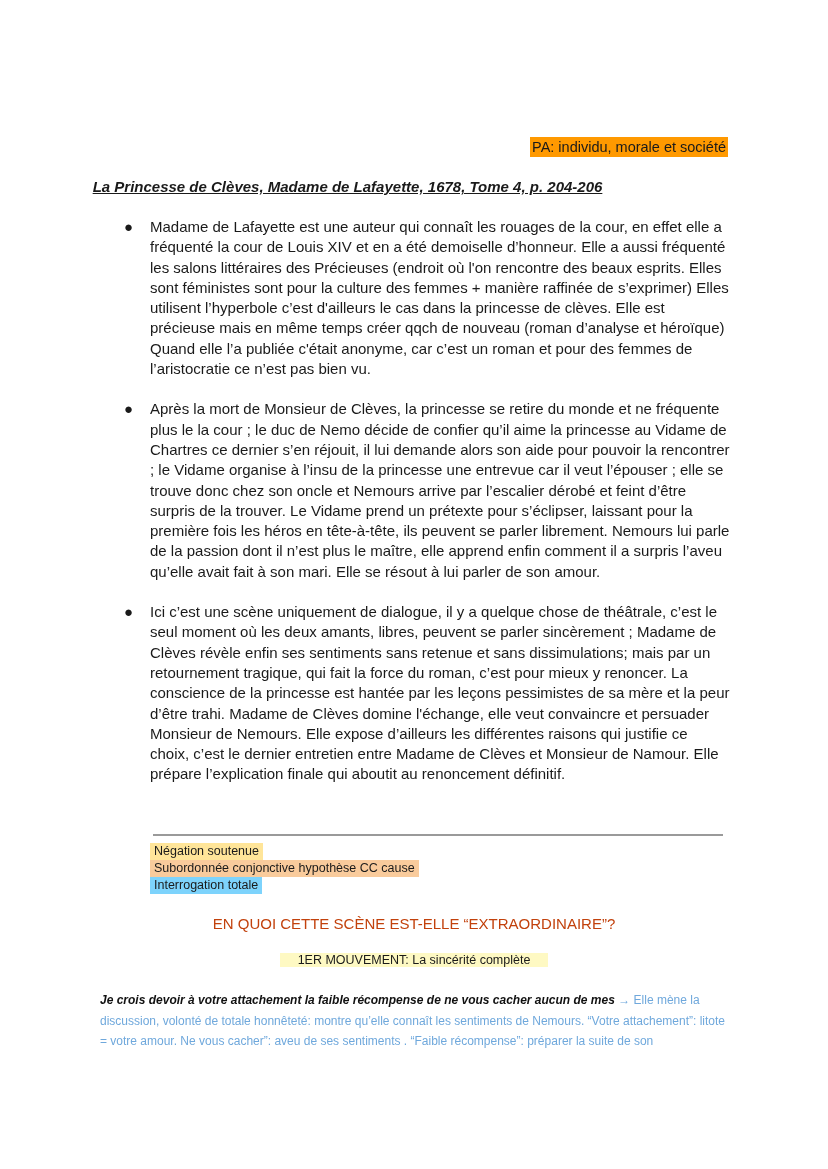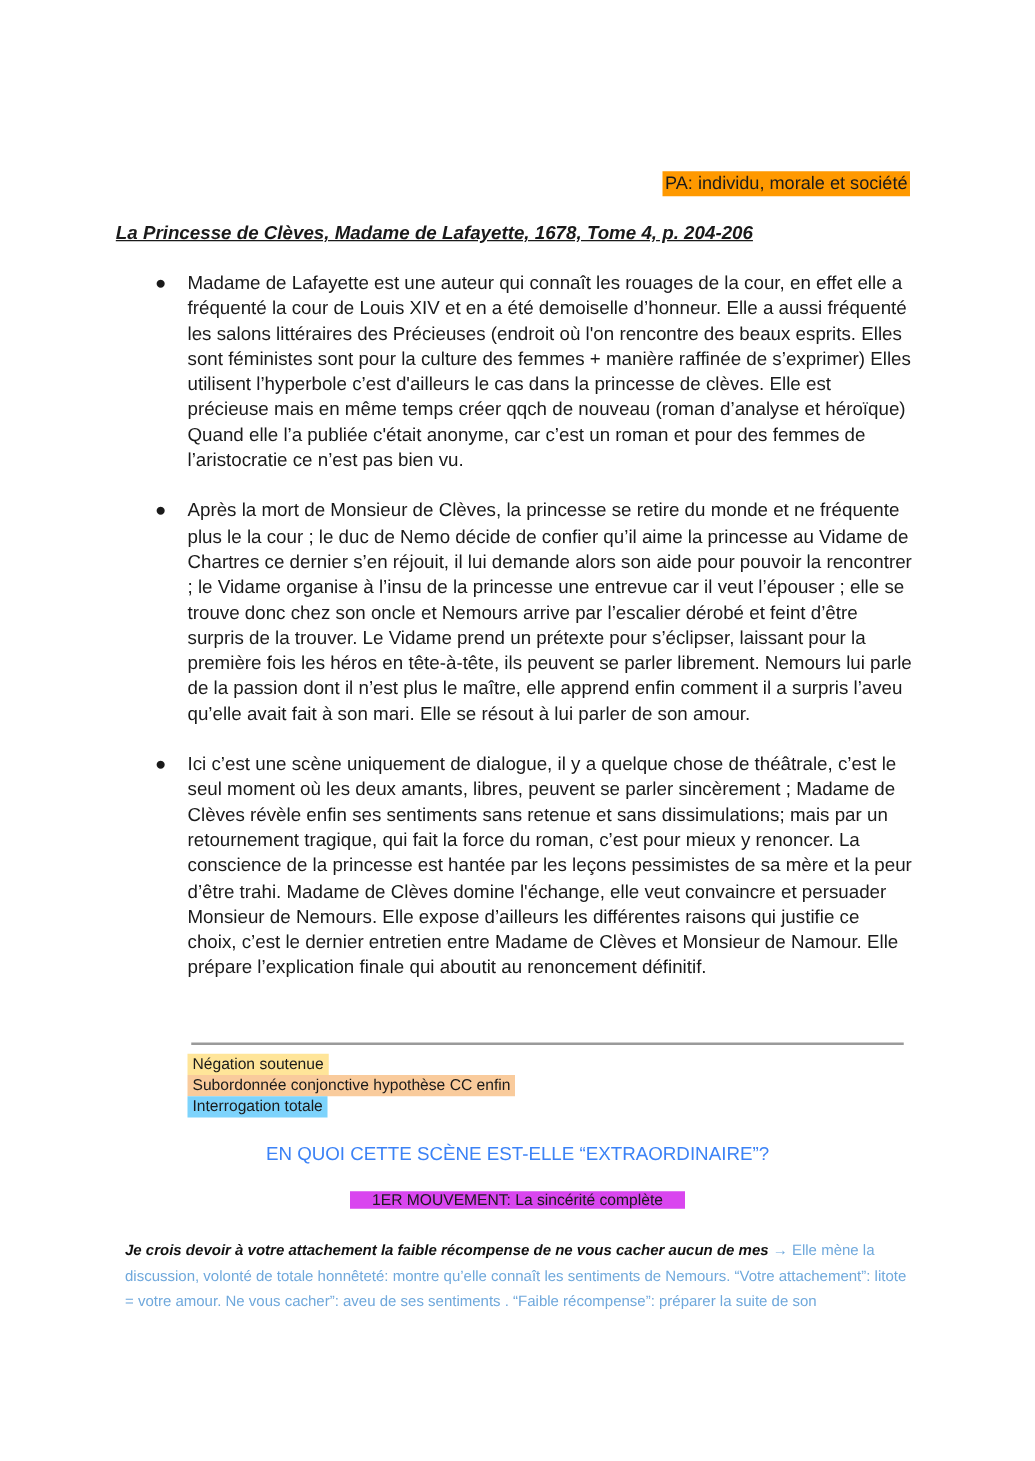--- a/index.html
+++ b/index.html
@@ -11,23 +11,23 @@
     .doc-title { position: absolute; left: 0; width: 695px; top: 160px; text-align: center;
                  font-size: 15px; font-weight: bold; font-style: italic; text-decoration: underline;
                  line-height: 20px; }
     .bullets { position: absolute; left: 120px; top: 200px; width: 610px; margin: 0; padding: 0; list-style: none; }
     .bullet { position: relative; padding-left: 30px; font-size: 15px; line-height: 20.3px; margin-bottom: 20px; }
     .bullet-dot { position: absolute; left: 4px; top: 0; font-size: 15px; }
     .rule { position: absolute; left: 153px; top: 817px; width: 570px; height: 2px; background: #9a9a9a; }
     .legend { position: absolute; left: 150px; top: 826px; font-size: 12.5px; line-height: 17px; }
     .legend-item { display: table; padding: 0 4px; }
     .question { position: absolute; left: 0; width: 828px; top: 897px; text-align: center;
-                color: #3b82f6; font-size: 15px; line-height: 20px; }
+                color: #c2410c; font-size: 15px; line-height: 20px; }
     .movement { position: absolute; left: 0; width: 828px; top: 935px; text-align: center; font-size: 12.5px; line-height: 17px; }
-    .movement span { background: #d946ef; padding: 0 18px; }
+    .movement span { background: #fef9c3; padding: 0 18px; }
     .analysis { position: absolute; left: 100px; top: 973px; width: 630px; font-size: 12px; line-height: 20.5px; }
     .quote { font-weight: bold; font-style: italic; color: #111; margin-top: 22px; }
     .comment { color: #6fa8dc; }
   </style>
 </head>
 <body>
 
 <div class="page">
 
   <div class="pa-tag">PA: individu, morale et société</div>
@@ -46,21 +46,21 @@
     <li class="bullet">
       <span class="bullet-dot">●</span>
       <span>Ici c’est une scène uniquement de dialogue, il y a quelque chose de théâtrale, c’est le seul moment où les deux amants, libres, peuvent se parler sincèrement ; Madame de Clèves révèle enfin ses sentiments sans retenue et sans dissimulations; mais par un retournement tragique, qui fait la force du roman, c’est pour mieux y renoncer. La conscience de la princesse est hantée par les leçons pessimistes de sa mère et la peur d’être trahi. Madame de Clèves domine l'échange, elle veut convaincre et persuader Monsieur de Nemours. Elle expose d’ailleurs les différentes raisons qui justifie ce choix, c’est le dernier entretien entre Madame de Clèves et Monsieur de Namour. Elle prépare l’explication finale qui aboutit au renoncement définitif.</span>
     </li>
   </ul>
 
   <div class="rule"></div>
 
   <div class="legend">
     <div class="legend-item" style="background:#ffe599">Négation soutenue</div>
-    <div class="legend-item" style="background:#f9cb9c">Subordonnée conjonctive hypothèse CC enfin</div>
+    <div class="legend-item" style="background:#f9cb9c">Subordonnée conjonctive hypothèse CC cause</div>
     <div class="legend-item" style="background:#7dd3fc">Interrogation totale</div>
   </div>
 
   <div class="question">EN QUOI CETTE SCÈNE EST-ELLE “EXTRAORDINAIRE”?</div>
 
   <div class="movement">
     <span>1ER MOUVEMENT:  La sincérité complète</span>
   </div>
 
   <div class="analysis">

